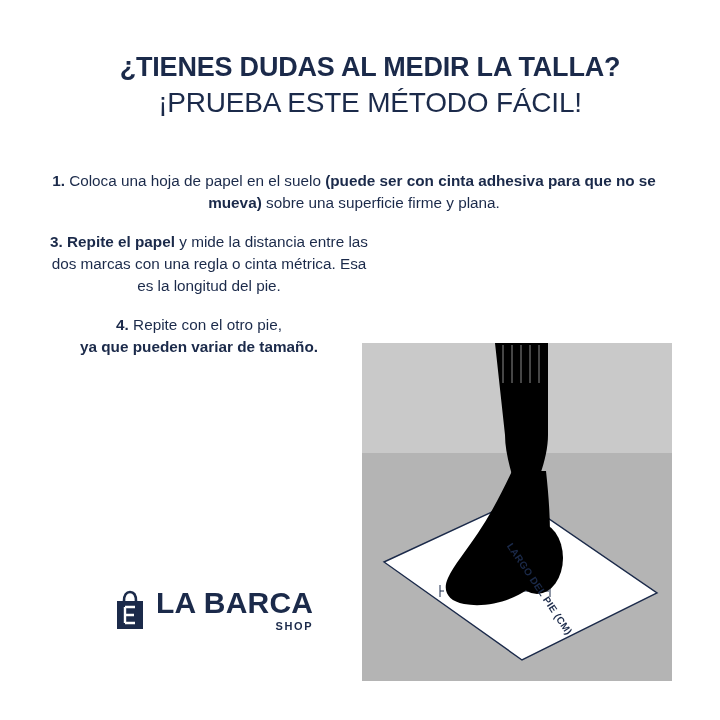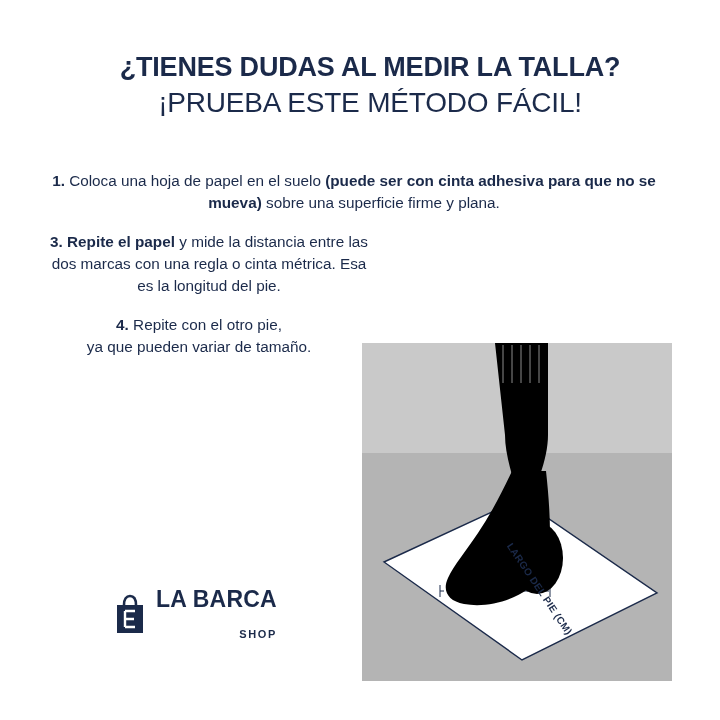--- a/index.html
+++ b/index.html
@@ -61,21 +61,21 @@
     font-weight: 700;
   }
   .step b {
     font-weight: 700;
   }
   .step-1 { width: 610px; }
   .step-2 { width: 615px; }
   .step-3 { width: 320px; }
   .step-4 { width: 300px; margin-top: 6px; }
   .step-4 .second {
-    font-weight: 400;
+    font-weight: 700;
     display: block;
   }
 
   
   .illustration {
     position: absolute;
     left: 362px;
     top: 343px;
     width: 310px;
     height: 338px;
@@ -119,32 +119,32 @@
   .logo-mark {
     width: 34px;
     height: 40px;
     position: relative;
     margin-right: 9px;
   }
   .logo-text {
     line-height: 1;
   }
   .logo-name {
-    font-size: 23px;
+    font-size: 30px;
     font-weight: 700;
     letter-spacing: 0.2px;
     color: #1b2a4a;
   }
   .logo-sub {
     font-size: 11px;
     font-weight: 700;
     letter-spacing: 1.6px;
     color: #1b2a4a;
     text-align: right;
-    margin-top: 18px;
+    margin-top: 3px;
   }
 </style>
 </head>
 <body>
 
 <div class="page">
 
   <div class="heading">
     <div class="line1">¿TIENES DUDAS AL MEDIR LA TALLA?</div>
     <div class="line2">¡PRUEBA ESTE MÉTODO FÁCIL!</div>

